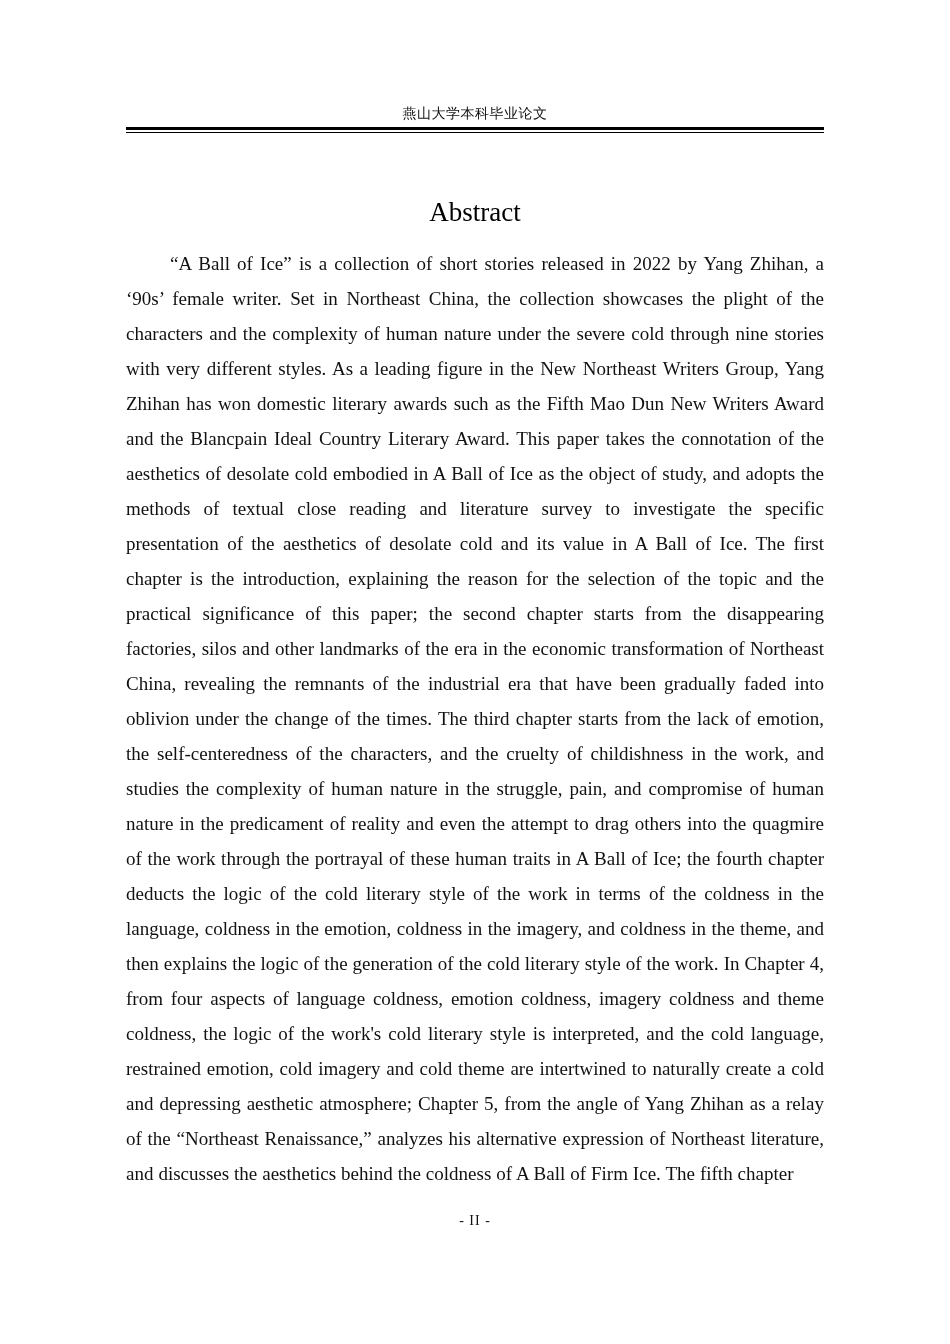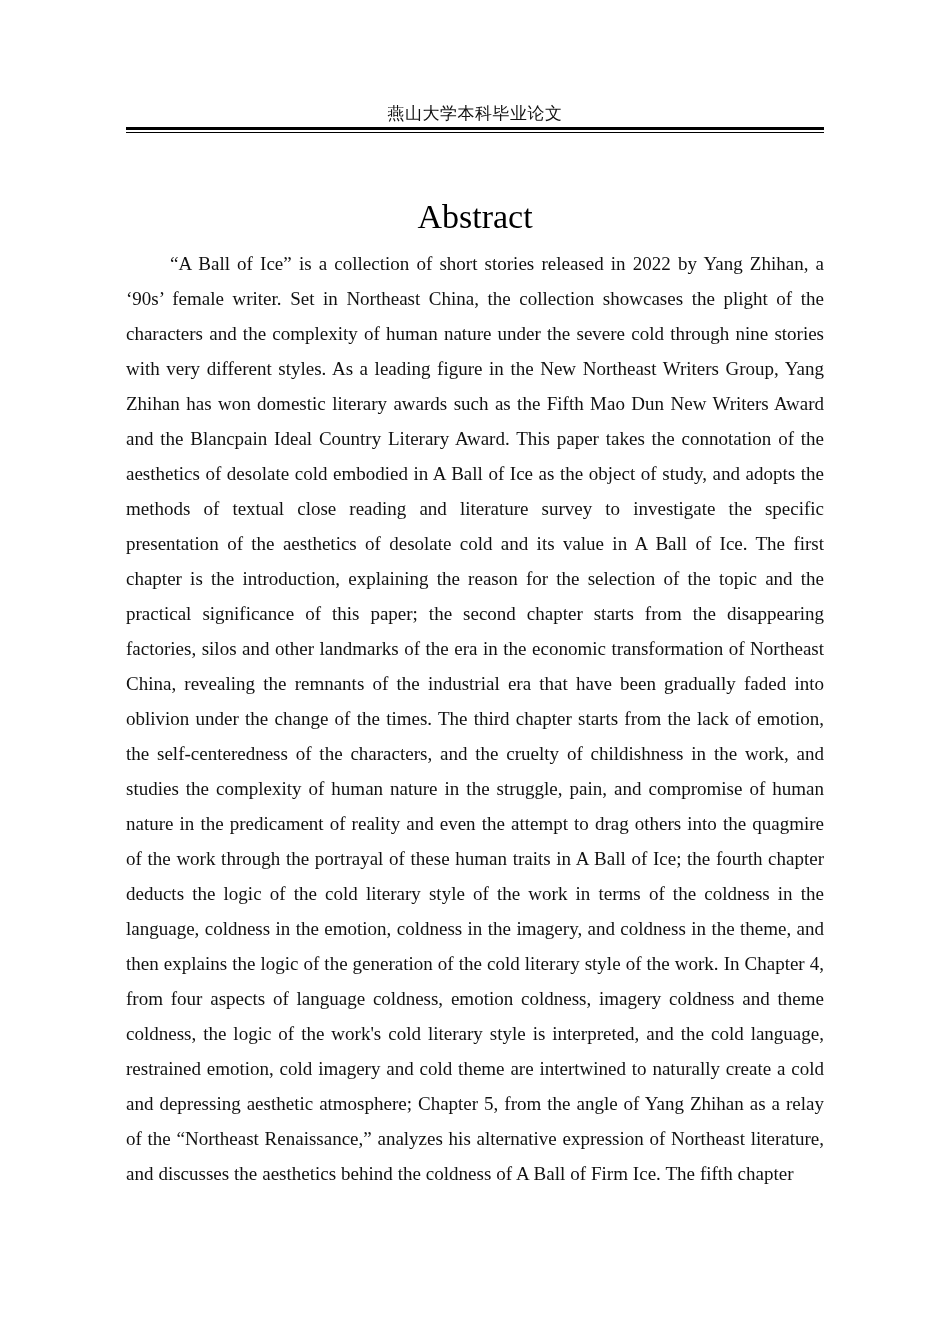--- a/index.html
+++ b/index.html
@@ -25,21 +25,21 @@
   }
 
   
   .header-block {
     position: absolute;
     left: 126px;
     top: 104px;
     width: 698px;
   }
   .header-title {
-    font-size: 17px;
+    font-size: 14px;
     line-height: 20px;
     text-align: center;
     letter-spacing: 0.5px;
     font-family: "Liberation Serif", "DejaVu Serif", serif;
     color: #111111;
     white-space: nowrap;
   }
   .header-rule {
     margin-top: 3px;
     width: 698px;
@@ -60,21 +60,21 @@
     width: 100%;
   }
 
   
   .doc-title {
     position: absolute;
     left: 126px;
     top: 176px;
     width: 698px;
     text-align: center;
-    font-size: 34px;
+    font-size: 27px;
     line-height: 36px;
     font-weight: normal;
     font-family: "Liberation Serif", "DejaVu Serif", serif;
     color: #000000;
   }
 
   
   .abstract-body {
     position: absolute;
     left: 126px;
@@ -123,14 +123,17 @@
       <div class="rule-thin"></div>
     </div>
   </div>
 
   <h1 class="doc-title">Abstract</h1>
 
   <div class="abstract-body">
     <p class="abstract-para">“A Ball of Ice” is a collection of short stories released in 2022 by Yang Zhihan, a ‘90s’ female writer. Set in Northeast China, the collection showcases the plight of the characters and the complexity of human nature under the severe cold through nine stories with very different styles. As a leading figure in the New Northeast Writers Group, Yang Zhihan has won domestic literary awards such as the Fifth Mao Dun New Writers Award and the Blancpain Ideal Country Literary Award. This paper takes the connotation of the aesthetics of desolate cold embodied in A Ball of Ice as the object of study, and adopts the methods of textual close reading and literature survey to investigate the specific presentation of the aesthetics of desolate cold and its value in A Ball of Ice. The first chapter is the introduction, explaining the reason for the selection of the topic and the practical significance of this paper; the second chapter starts from the disappearing factories, silos and other landmarks of the era in the economic transformation of Northeast China, revealing the remnants of the industrial era that have been gradually faded into oblivion under the change of the times. The third chapter starts from the lack of emotion, the self-centeredness of the characters, and the cruelty of childishness in the work, and studies the complexity of human nature in the struggle, pain, and compromise of human nature in the predicament of reality and even the attempt to drag others into the quagmire of the work through the portrayal of these human traits in A Ball of Ice; the fourth chapter deducts the logic of the cold literary style of the work in terms of the coldness in the language, coldness in the emotion, coldness in the imagery, and coldness in the theme, and then explains the logic of the generation of the cold literary style of the work. In Chapter 4, from four aspects of language coldness, emotion coldness, imagery coldness and theme coldness, the logic of the work's cold literary style is interpreted, and the cold language, restrained emotion, cold imagery and cold theme are intertwined to naturally create a cold and depressing aesthetic atmosphere; Chapter 5, from the angle of Yang Zhihan as a relay of the “Northeast Renaissance,” analyzes his alternative expression of Northeast literature, and discusses the aesthetics behind the coldness of A Ball of Firm Ice. The fifth chapter</p>
   </div>
 
+  <div class="footer-block">
+    <div class="page-number">- II -</div>
+  </div>
 
 </div>
 
 </body></html>

